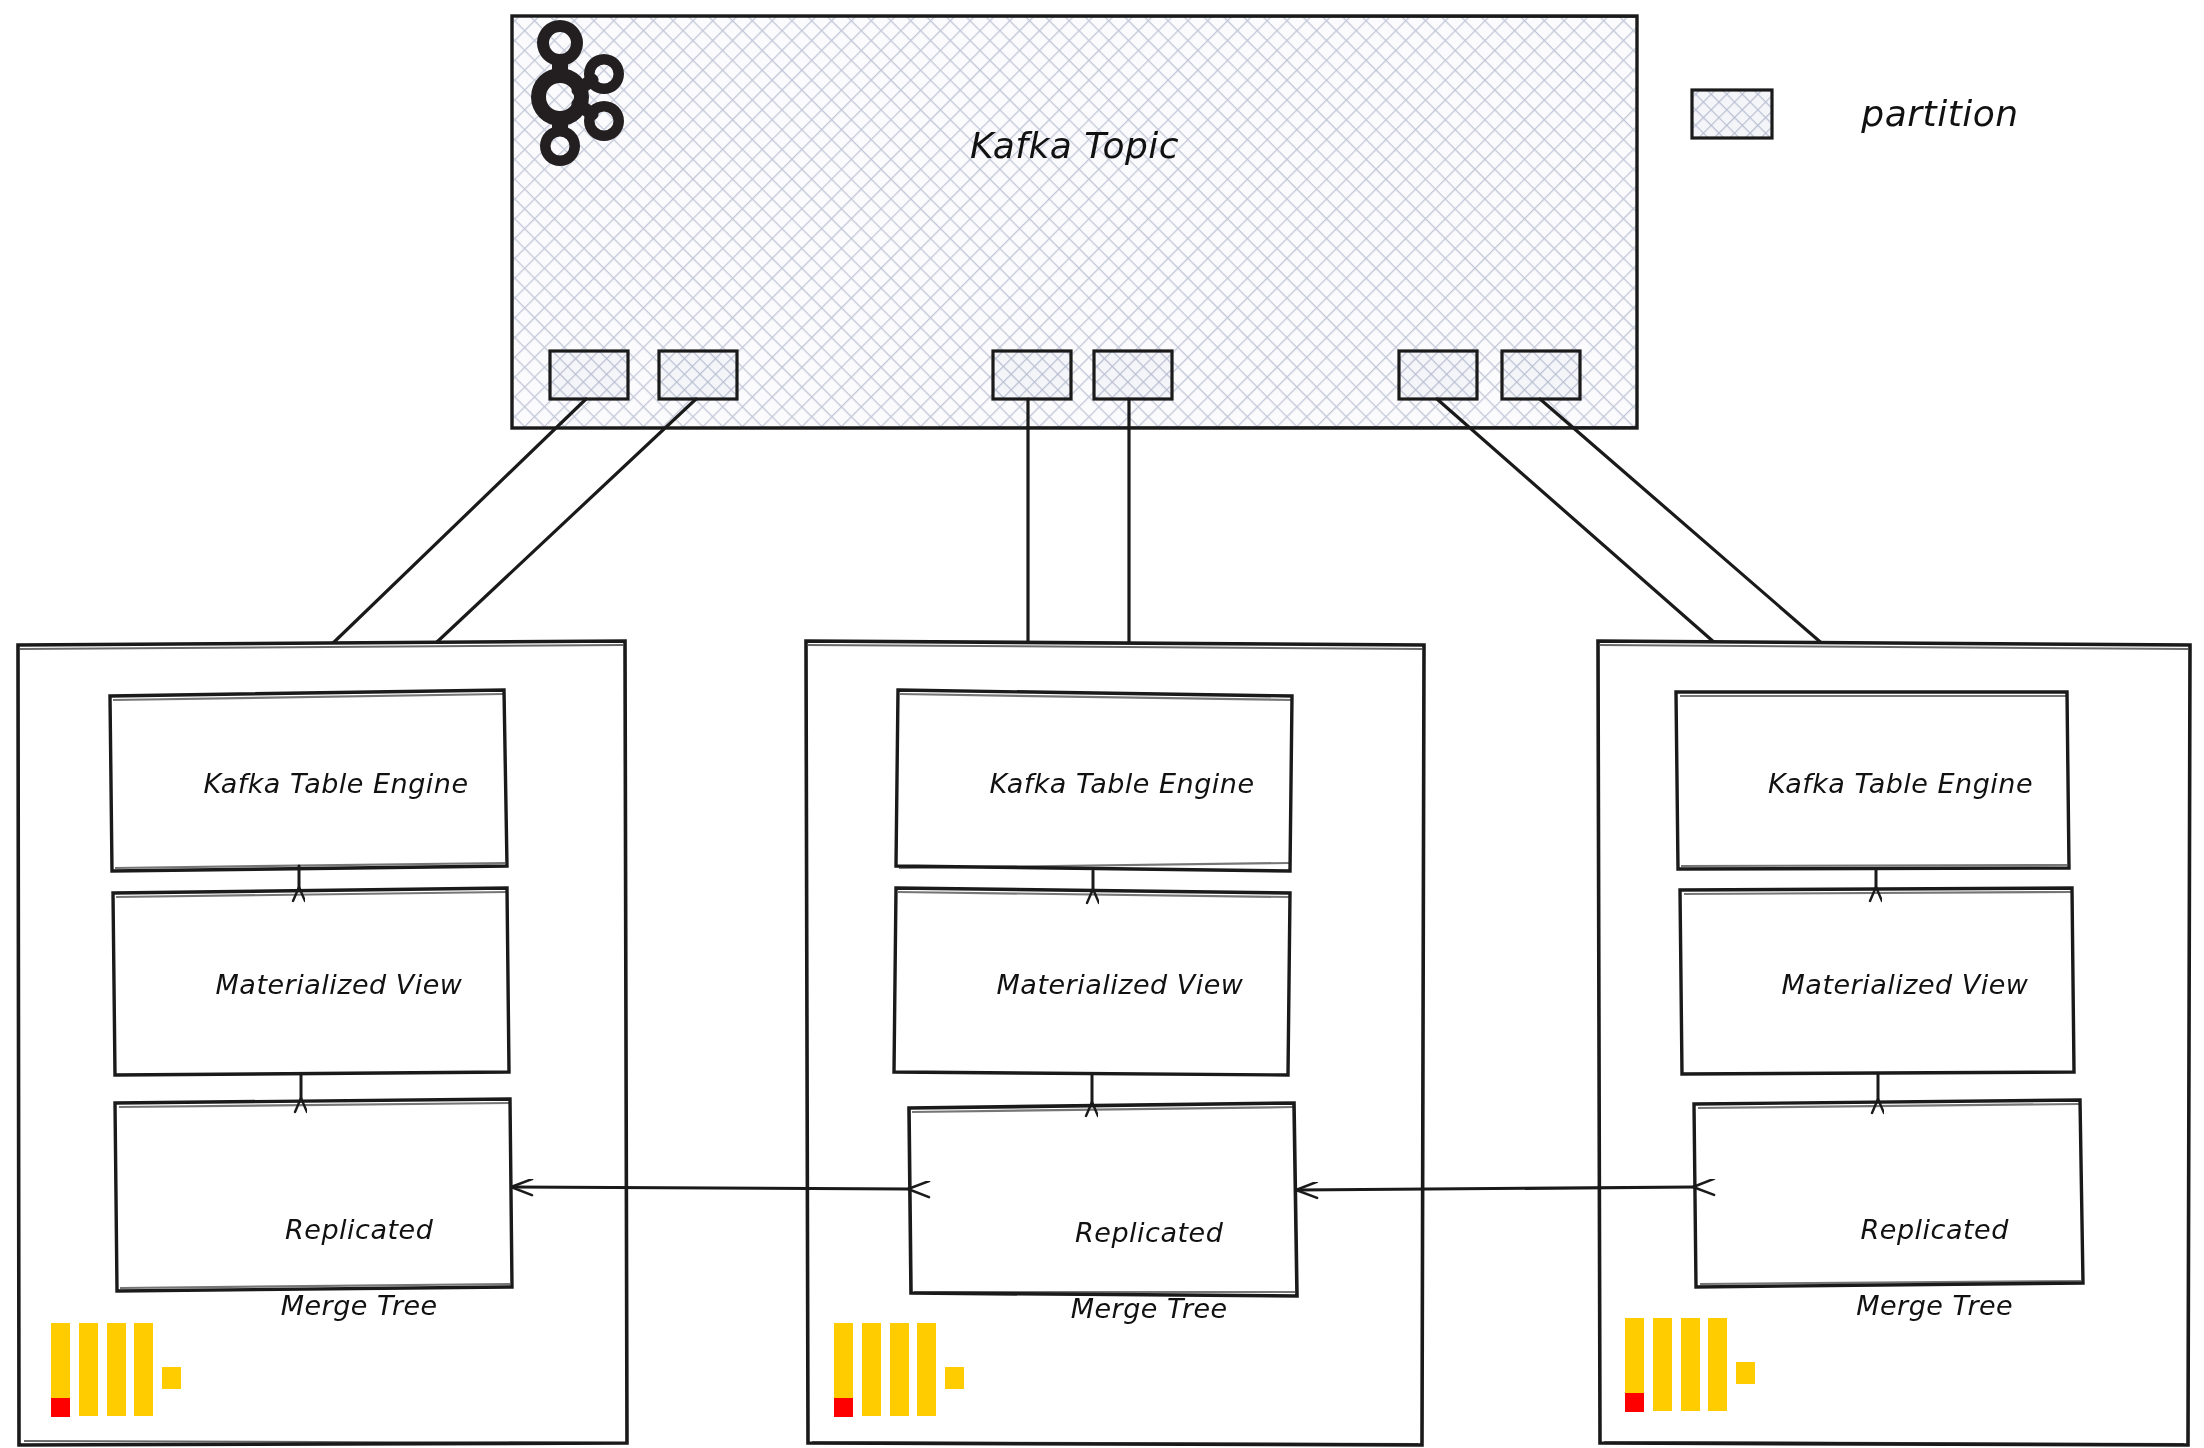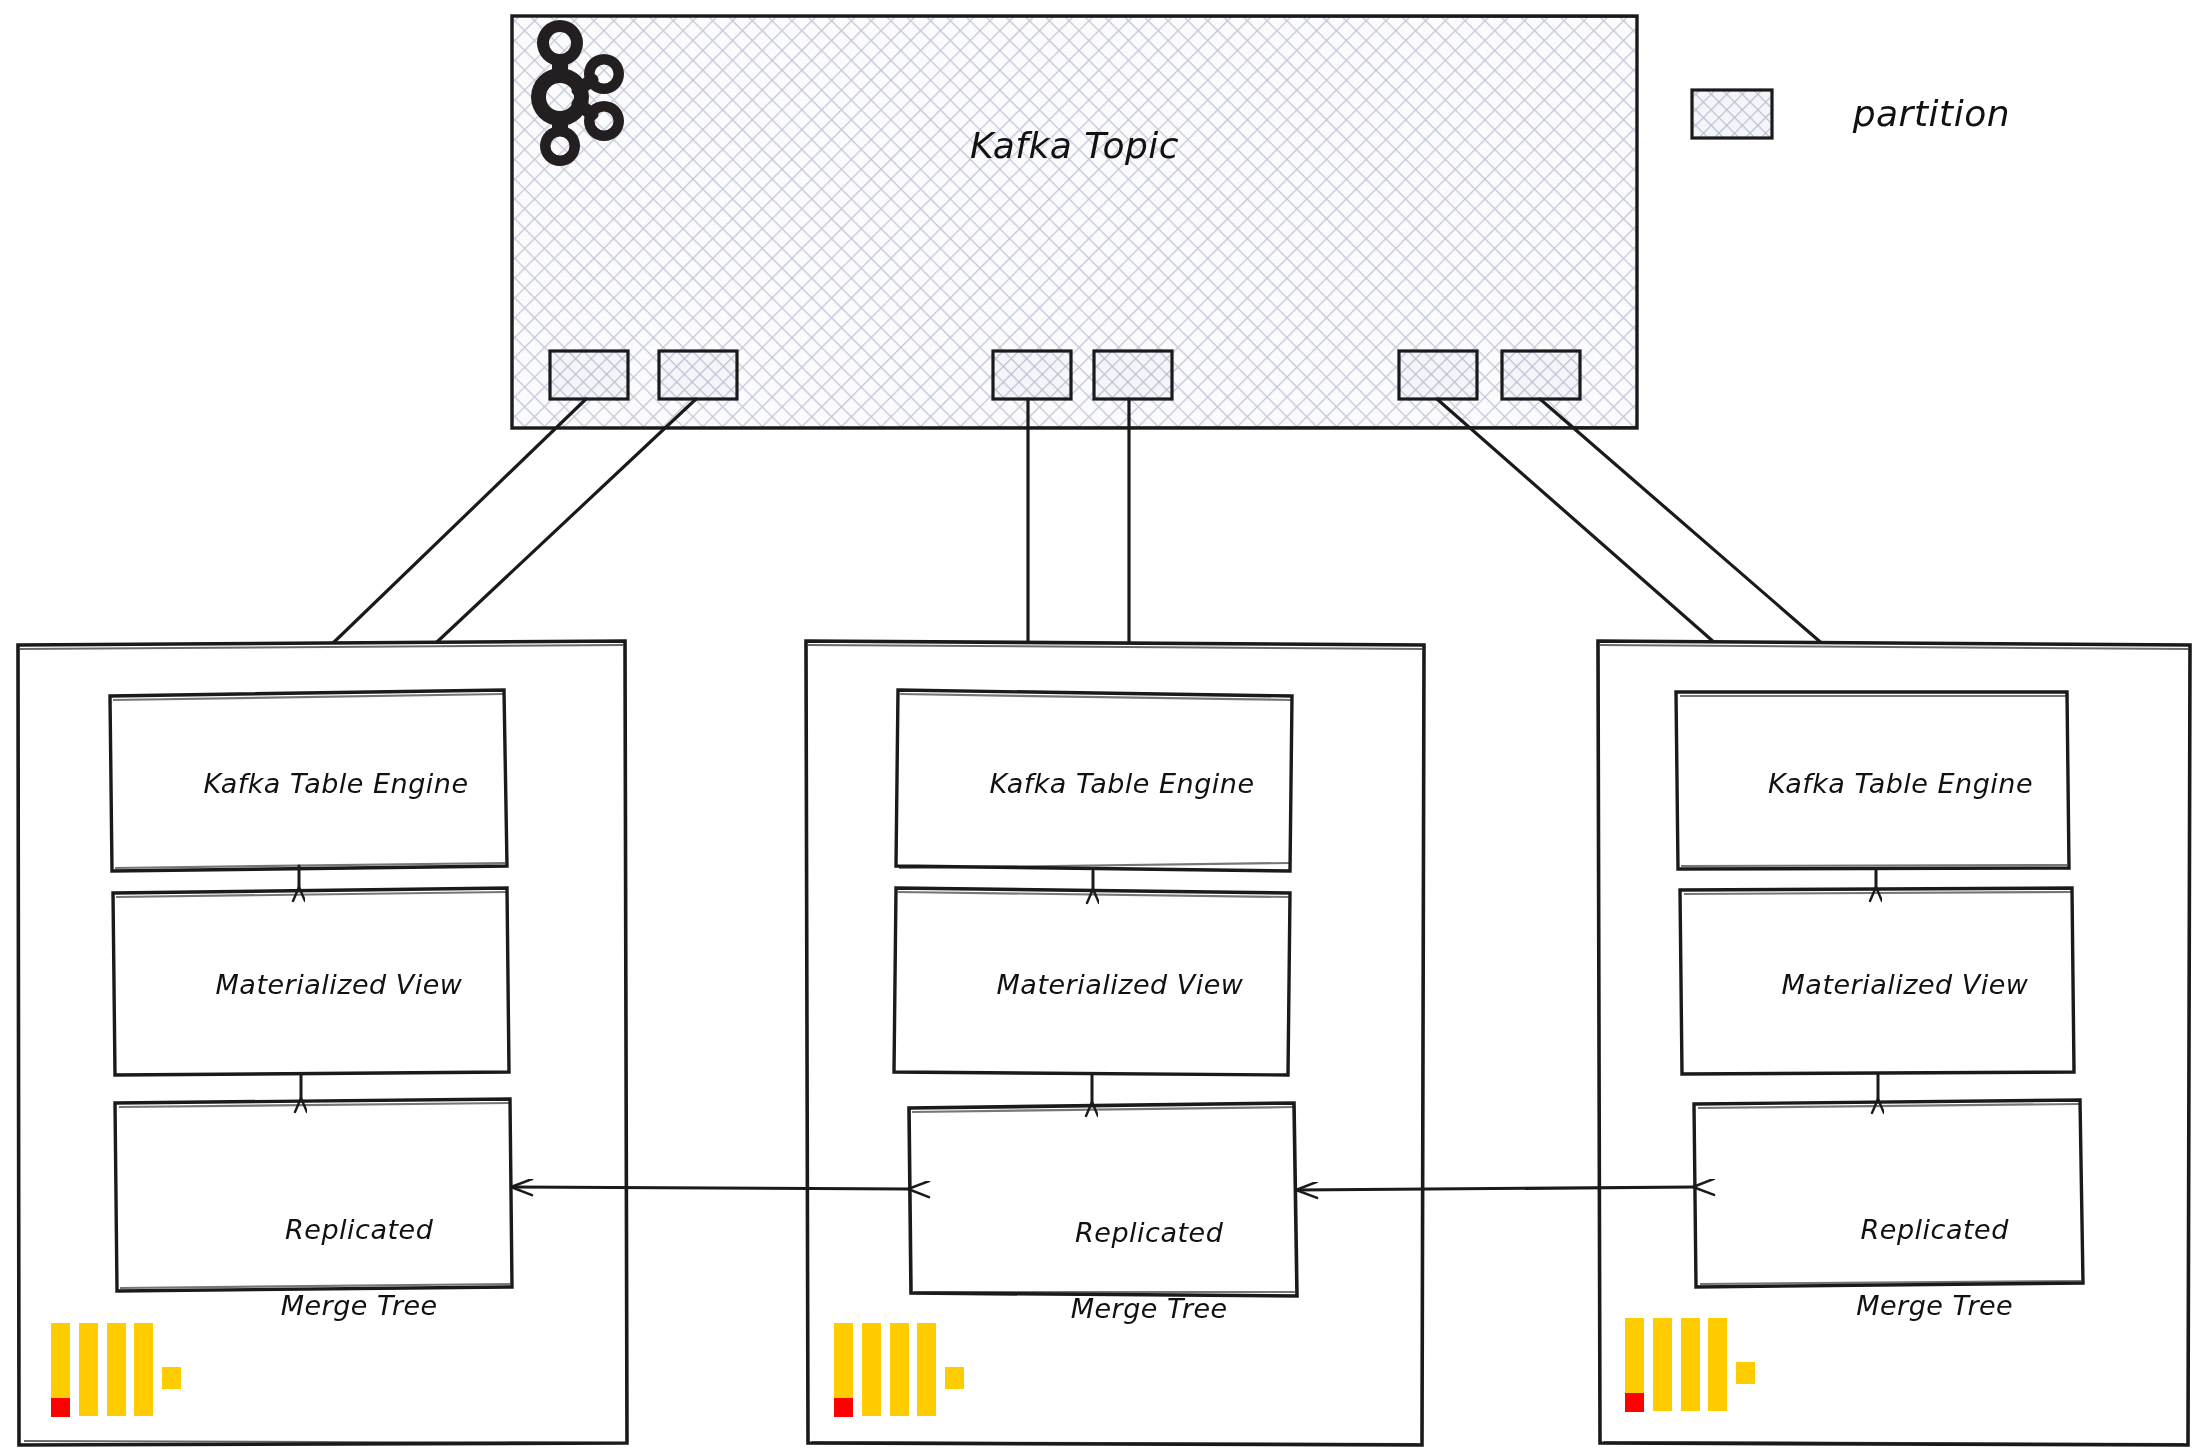--- a/index.html
+++ b/index.html
@@ -192,21 +192,21 @@
       <rect x="1625" y="1393" width="19" height="19" fill="#ff0000"></rect>
     </g>
 
     <g>
       <rect x="1692" y="90" width="80" height="48" fill="url(#hatch2)" stroke="#1a1a1a" stroke-width="3.2"></rect>
     </g>
   </svg>
 
   <div class="lbl lbl-topic" style="left:512px;top:125px;width:1125px;">Kafka Topic</div>
 
-  <div class="lbl lbl-legend" style="left:1710px;top:93px;width:300px;text-align:right;">partition</div>
+  <div class="lbl lbl-legend" style="left:1790px;top:93px;width:300px;text-align:center;">partition</div>
 
   <div class="lbl lbl-box" style="left:110px;top:765px;width:396px;">Kafka Table Engine</div>
   <div class="lbl lbl-box" style="left:113px;top:966px;width:396px;">Materialized View</div>
   <div class="lbl lbl-box" style="left:115px;top:1173px;width:396px;">
     <span>Replicated</span><br>
     <span>Merge Tree</span>
   </div>
 
   <div class="lbl lbl-box" style="left:896px;top:765px;width:396px;">Kafka Table Engine</div>
   <div class="lbl lbl-box" style="left:894px;top:966px;width:396px;">Materialized View</div>

